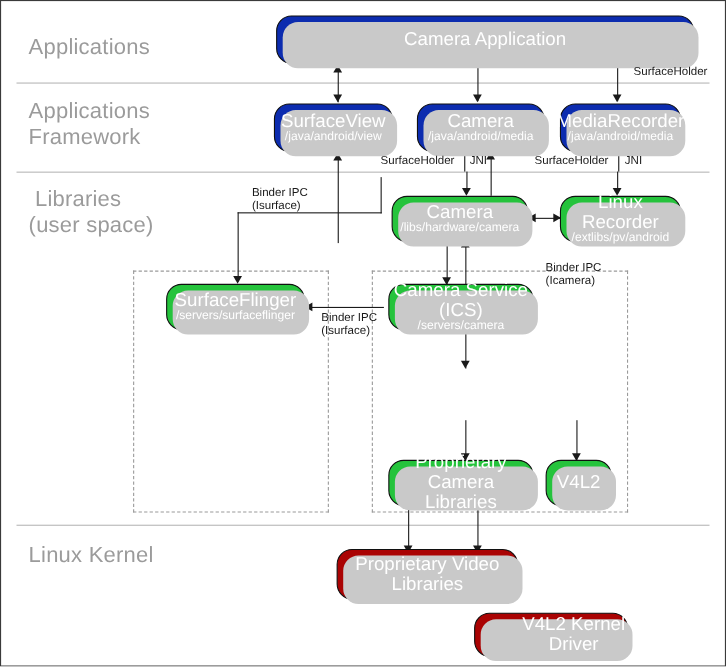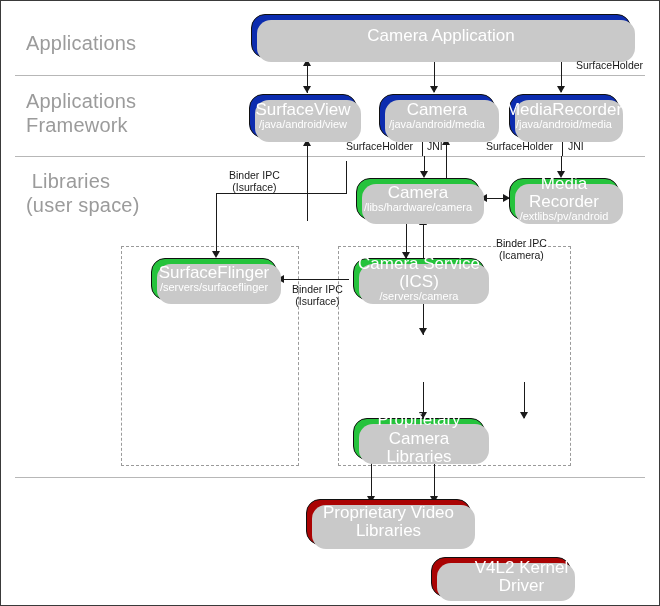--- a/index.html
+++ b/index.html
@@ -72,35 +72,36 @@
   .arr-l{border-top:4px solid transparent;border-bottom:4px solid transparent;border-right:7px solid #1a1a1a;}
   .arr-r{border-top:4px solid transparent;border-bottom:4px solid transparent;border-left:7px solid #1a1a1a;}
   
   .clab{
     position:absolute;
     font-size:10.5px;
     color:#1a1a1a;
     line-height:12px;
     white-space:pre;
     z-index:6;
-    text-align:center;
+    text-align:left;
   }
 </style>
 </head>
 <body>
 
 <div id="page">
 
   <div class="divider" style="top:74px;"></div>
   <div class="divider" style="top:155px;"></div>
   <div class="divider" style="top:476px;"></div>
 
   <div class="layer-label" style="left:25px;top:30px;">Applications</div>
   <div class="layer-label" style="left:25px;top:88px;">Applications<br>Framework</div>
   <div class="layer-label" style="left:25px;top:168px;">&nbsp;Libraries<br>(user&nbsp;space)</div>
+  <div class="layer-label" style="left:25px;top:492px;">Linux Kernel</div>
 
   <div class="dashgroup" style="left:120px;top:245px;width:178px;height:220px;"></div>
   <div class="dashgroup" style="left:337px;top:245px;width:233px;height:220px;"></div>
 
   <div class="ln lnv" style="left:306px;top:58px;height:34px;"></div>
   <div class="arr arr-u" style="left:302px;top:58px;"></div>
   <div class="arr arr-d" style="left:302px;top:85px;"></div>
 
   <div class="ln lnv" style="left:433px;top:58px;height:33px;"></div>
   <div class="arr arr-d" style="left:429px;top:85px;"></div>
@@ -181,35 +182,38 @@
   <div class="node blue" style="left:508px;top:93px;width:110px;height:44px;">
     <span class="t1">MediaRecorder</span>
     <span class="t2">/java/android/media</span>
   </div>
 
   <div class="node green" style="left:355px;top:177px;width:124px;height:42px;">
     <span class="t1">Camera</span>
     <span class="t2">/libs/hardware/camera</span>
   </div>
   <div class="node green" style="left:508px;top:177px;width:110px;height:42px;">
-    <span class="t1">Media Recorder</span>
+    <span class="t1">Linux Recorder</span>
     <span class="t2">/extlibs/pv/android</span>
   </div>
   <div class="node green" style="left:150px;top:257px;width:126px;height:42px;text-align:center;">
     <span class="t1">SurfaceFlinger</span>
     <span class="t2">/servers/surfaceflinger</span>
   </div>
   <div class="node green" style="left:352px;top:257px;width:132px;height:42px;">
     <span class="t1">Camera Service (ICS)</span>
     <span class="t2">/servers/camera</span>
   </div>
   <div class="node green" style="left:352px;top:417px;width:132px;height:42px;">
     <span class="t1">Proprietary Camera</span>
     <span class="t1">Libraries</span>
   </div>
+  <div class="node green" style="left:495px;top:417px;width:60px;height:42px;">
+    <span class="t1">V4L2</span>
+  </div>
 
   <div class="node red" style="left:305px;top:498px;width:165px;height:46px;">
     <span class="t1">Proprietary Video</span>
     <span class="t1">Libraries</span>
   </div>
   <div class="node red" style="left:430px;top:556px;width:140px;height:40px;padding-left:41px;">
     <span class="t1">V4L2 Kernel Driver</span>
   </div>
 
 </div>

